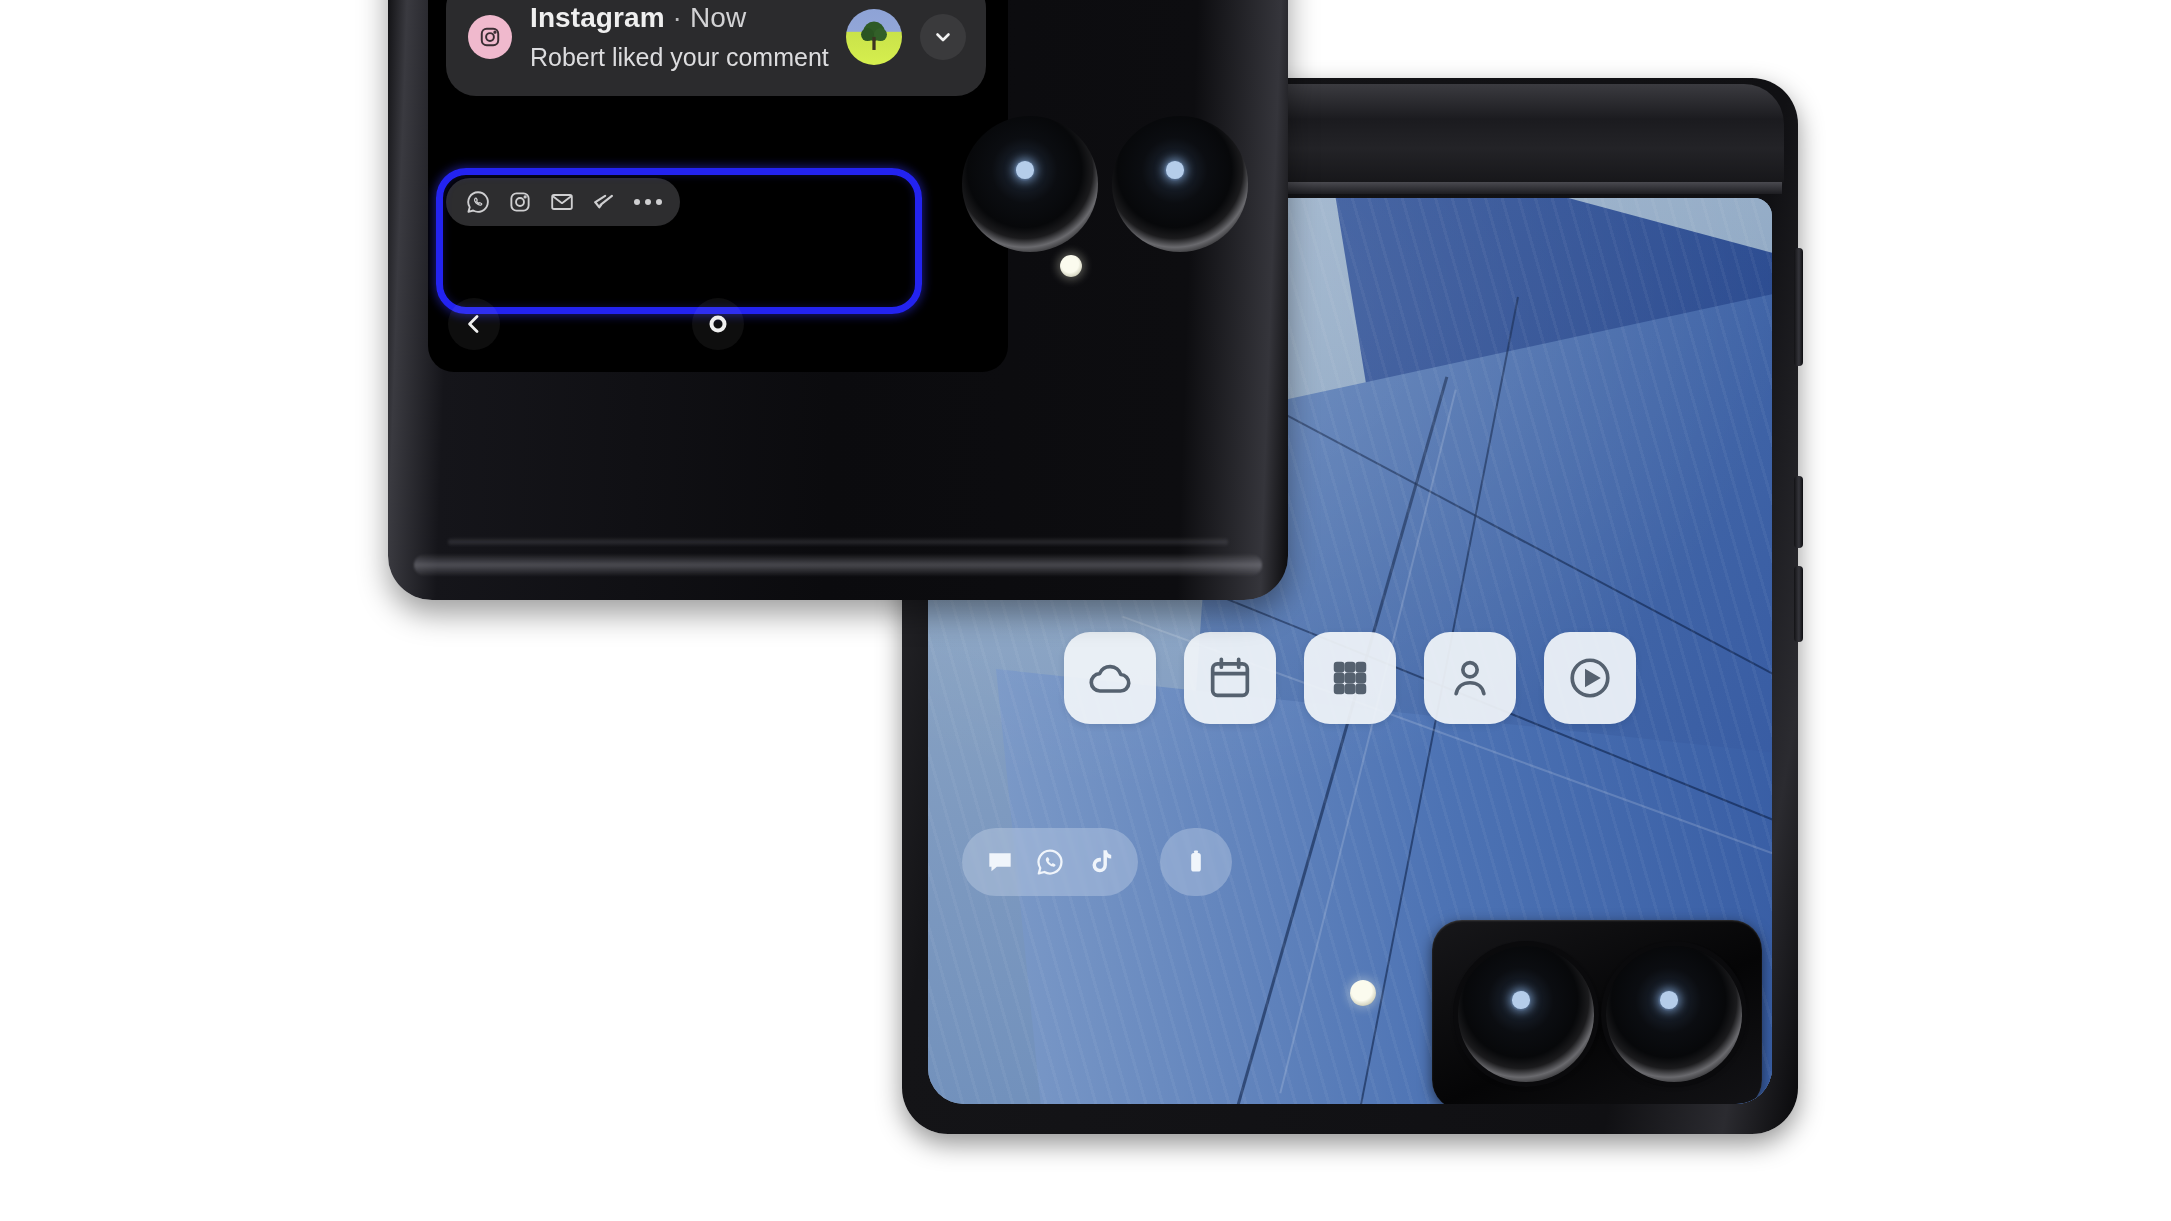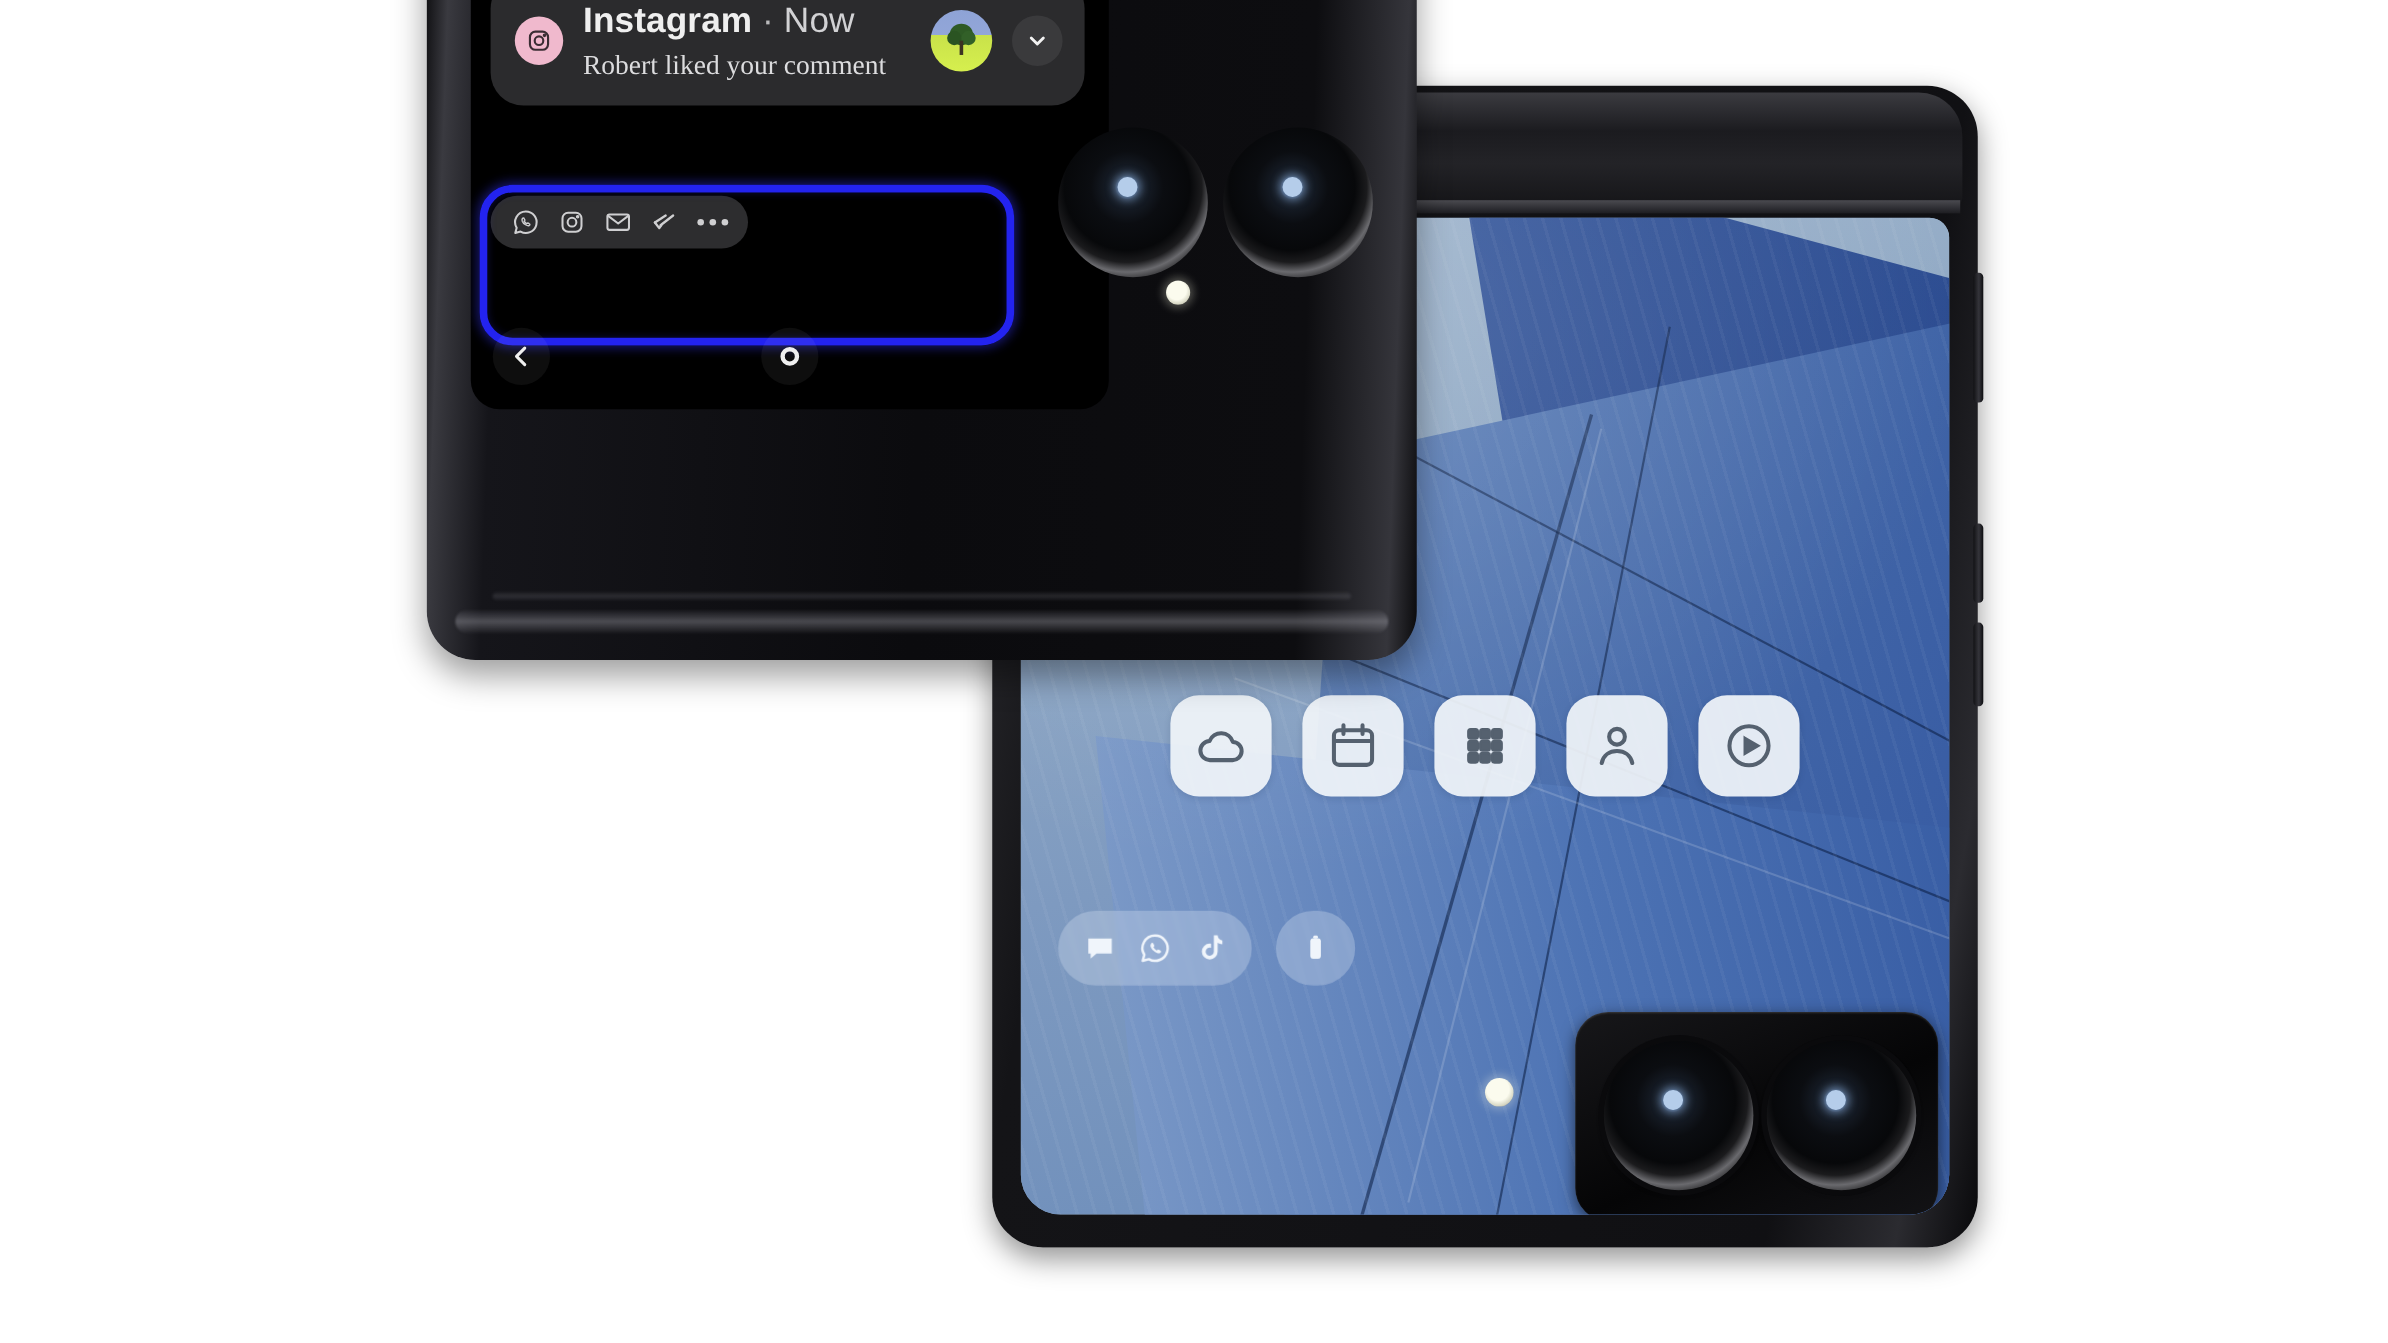--- a/index.html
+++ b/index.html
@@ -169,25 +169,25 @@
     display:flex; align-items:center; padding:0 20px 0 22px; gap:18px;
   }
   .notif .ig-badge{
     width:44px; height:44px; border-radius:50%;
     background:#f0b9cd; flex:0 0 44px;
     display:flex; align-items:center; justify-content:center;
   }
   .notif .ig-badge svg{ width:26px; height:26px; }
   .notif .ig-badge svg *{ stroke:#3a2d33; }
   .notif .ntext{ flex:1 1 auto; min-width:0; }
-  .notif .line1{ font-size:32px; color:#efefef; letter-spacing:.1px; white-space:nowrap; }
+  .notif .line1{ font-size:28px; color:#efefef; letter-spacing:.1px; white-space:nowrap; }
   .notif .line1 b{ font-weight:700; }
   .notif .line1 .sep{ color:#b9b9bb; font-weight:400; }
   .notif .line1 .when{ color:#d2d2d4; font-weight:400; }
-  .notif .line2{ font-size:25px; color:#dcdcde; margin-top:9px; white-space:nowrap;font-family:Liberation Serif, serif; }
+  .notif .line2{ font-size:25px; color:#dcdcde; margin-top:9px; white-space:nowrap; }
   .notif .avatar{
     width:56px; height:56px; border-radius:50%; flex:0 0 56px; overflow:hidden; position:relative;
     background:linear-gradient(180deg,#8ea3d6 0%,#92a6d8 40%,#c9e24a 41%,#d6ef4e 100%);
   }
   .notif .avatar .tree{
     position:absolute; left:50%; top:16%; transform:translateX(-50%);
     width:58%; height:62%;
   }
   .notif .chev{
     width:46px; height:46px; border-radius:50%; flex:0 0 46px;

